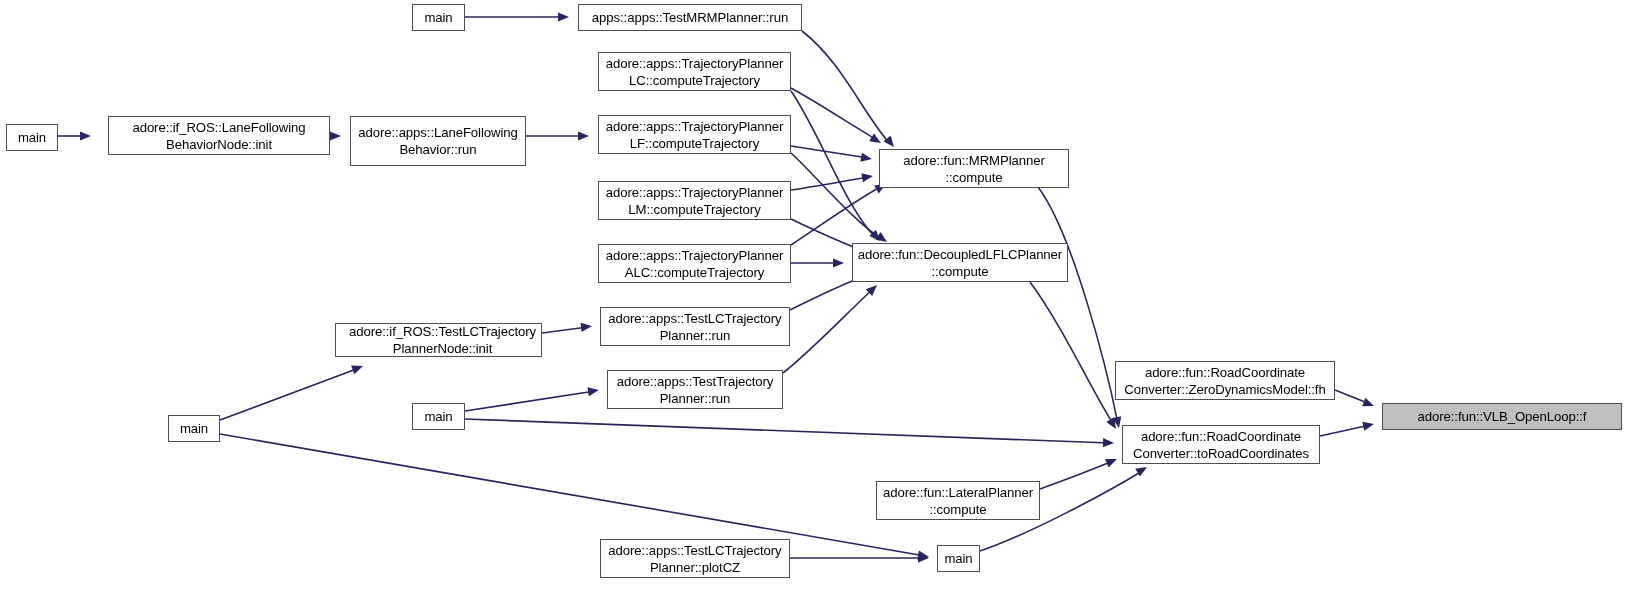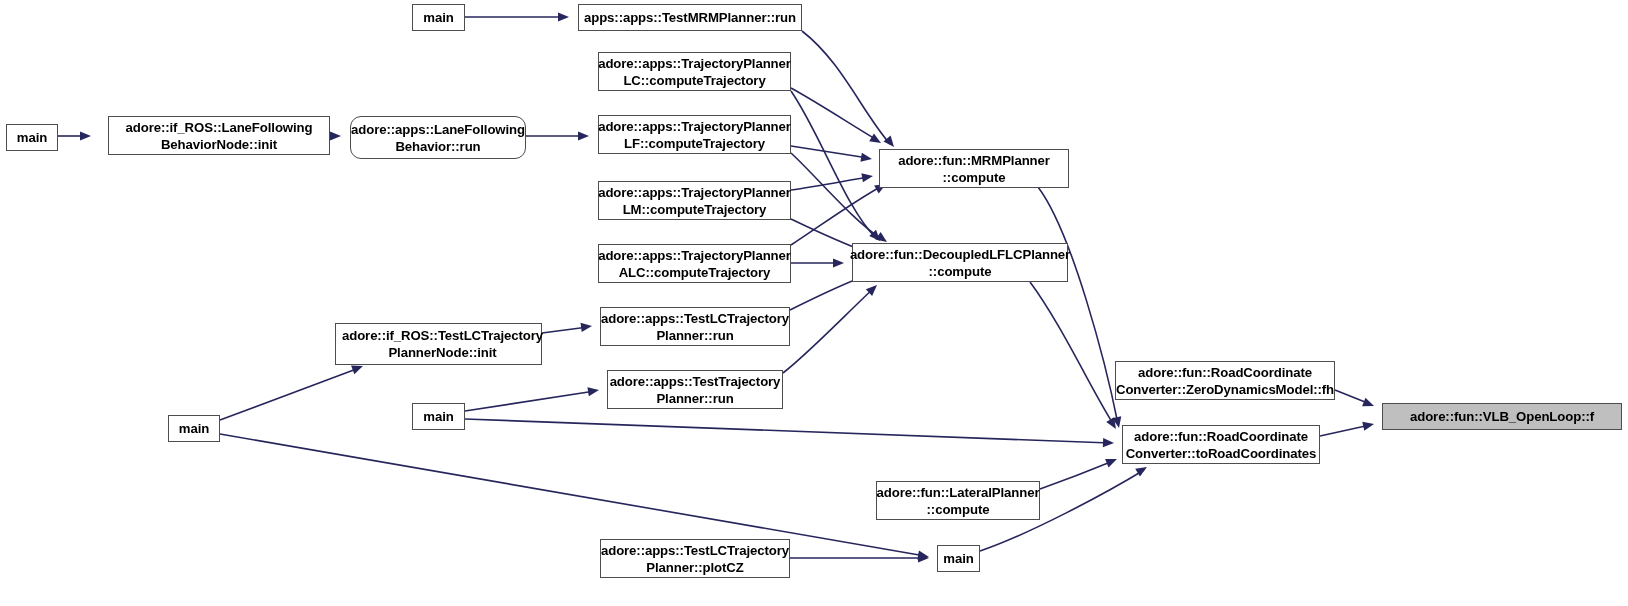--- a/index.html
+++ b/index.html
@@ -9,21 +9,20 @@
   }
   body {
     font-family: "Liberation Sans", sans-serif;
   }
   #canvas {
     position: relative;
     width: 1628px;
     height: 606px;
     background: #ffffff;
     overflow: hidden;
-    font-weight: bold;
   }
   #graph-svg {
     position: absolute;
     left: 0;
     top: 0;
     width: 1628px;
     height: 606px;
   }
   .edge-path {
     fill: none;
@@ -114,33 +113,33 @@
       <polygon points="0,0 -11,-4.6 -11,4.6" class="edge-head" fill="#27265c" transform="translate(929,558) rotate(0)"></polygon>
     </svg>
   <div id="node-layer">
       <div class="node" style="left: 412px; top: 4px; width: 53px; height: 27px; border-color: rgb(77, 77, 77);">main</div>
       <div class="node" style="left: 578px; top: 4px; width: 224px; height: 27px; border-color: rgb(77, 77, 77);">apps::apps::TestMRMPlanner::run</div>
       <div class="node" style="left: 598px; top: 52px; width: 193px; height: 39px; border-color: rgb(77, 77, 77);">adore::apps::TrajectoryPlanner
 LC::computeTrajectory</div>
       <div class="node" style="left: 6px; top: 124px; width: 52px; height: 27px; border-color: rgb(77, 77, 77);">main</div>
       <div class="node" style="left: 108px; top: 116px; width: 222px; height: 39px; border-color: rgb(77, 77, 77);">adore::if_ROS::LaneFollowing
 BehaviorNode::init</div>
-      <div class="node" style="left: 350px; top: 116px; width: 176px; height: 43px; border-color: rgb(77, 77, 77); border-radius: 11px;">adore::apps::LaneFollowing
+      <div class="node" style="left: 350px; top: 116px; width: 176px; height: 50px; border-color: rgb(77, 77, 77);">adore::apps::LaneFollowing
 Behavior::run</div>
       <div class="node" style="left: 598px; top: 115px; width: 193px; height: 39px; border-color: rgb(77, 77, 77);">adore::apps::TrajectoryPlanner
 LF::computeTrajectory</div>
       <div class="node" style="left: 879px; top: 149px; width: 190px; height: 39px; border-color: rgb(77, 77, 77);">adore::fun::MRMPlanner
 ::compute</div>
       <div class="node" style="left: 598px; top: 181px; width: 193px; height: 39px; border-color: rgb(77, 77, 77);">adore::apps::TrajectoryPlanner
 LM::computeTrajectory</div>
       <div class="node" style="left: 598px; top: 244px; width: 193px; height: 39px; border-color: rgb(77, 77, 77);">adore::apps::TrajectoryPlanner
 ALC::computeTrajectory</div>
       <div class="node" style="left: 852px; top: 243px; width: 216px; height: 39px; border-color: rgb(77, 77, 77);">adore::fun::DecoupledLFLCPlanner
 ::compute</div>
-      <div class="node" style="left: 335px; top: 323px; width: 207px; height: 42px; border-color: rgb(77, 77, 77); padding-left: 8px;">adore::if_ROS::TestLCTrajectory
+      <div class="node" style="left: 335px; top: 323px; width: 207px; height: 34px; border-color: rgb(77, 77, 77); padding-left: 8px;">adore::if_ROS::TestLCTrajectory
 PlannerNode::init</div>
       <div class="node" style="left: 600px; top: 307px; width: 190px; height: 39px; border-color: rgb(77, 77, 77);">adore::apps::TestLCTrajectory
 Planner::run</div>
       <div class="node" style="left: 1115px; top: 361px; width: 220px; height: 39px; border-color: rgb(77, 77, 77);">adore::fun::RoadCoordinate
 Converter::ZeroDynamicsModel::fh</div>
       <div class="node" style="left: 607px; top: 370px; width: 176px; height: 39px; border-color: rgb(77, 77, 77);">adore::apps::TestTrajectory
 Planner::run</div>
       <div class="node highlight" style="left: 1382px; top: 403px; width: 240px; height: 27px; background: rgb(191, 191, 191); border-color: rgb(77, 77, 77);">adore::fun::VLB_OpenLoop::f</div>
       <div class="node" style="left: 412px; top: 403px; width: 53px; height: 27px; border-color: rgb(77, 77, 77);">main</div>
       <div class="node" style="left: 168px; top: 415px; width: 52px; height: 27px; border-color: rgb(77, 77, 77);">main</div>

